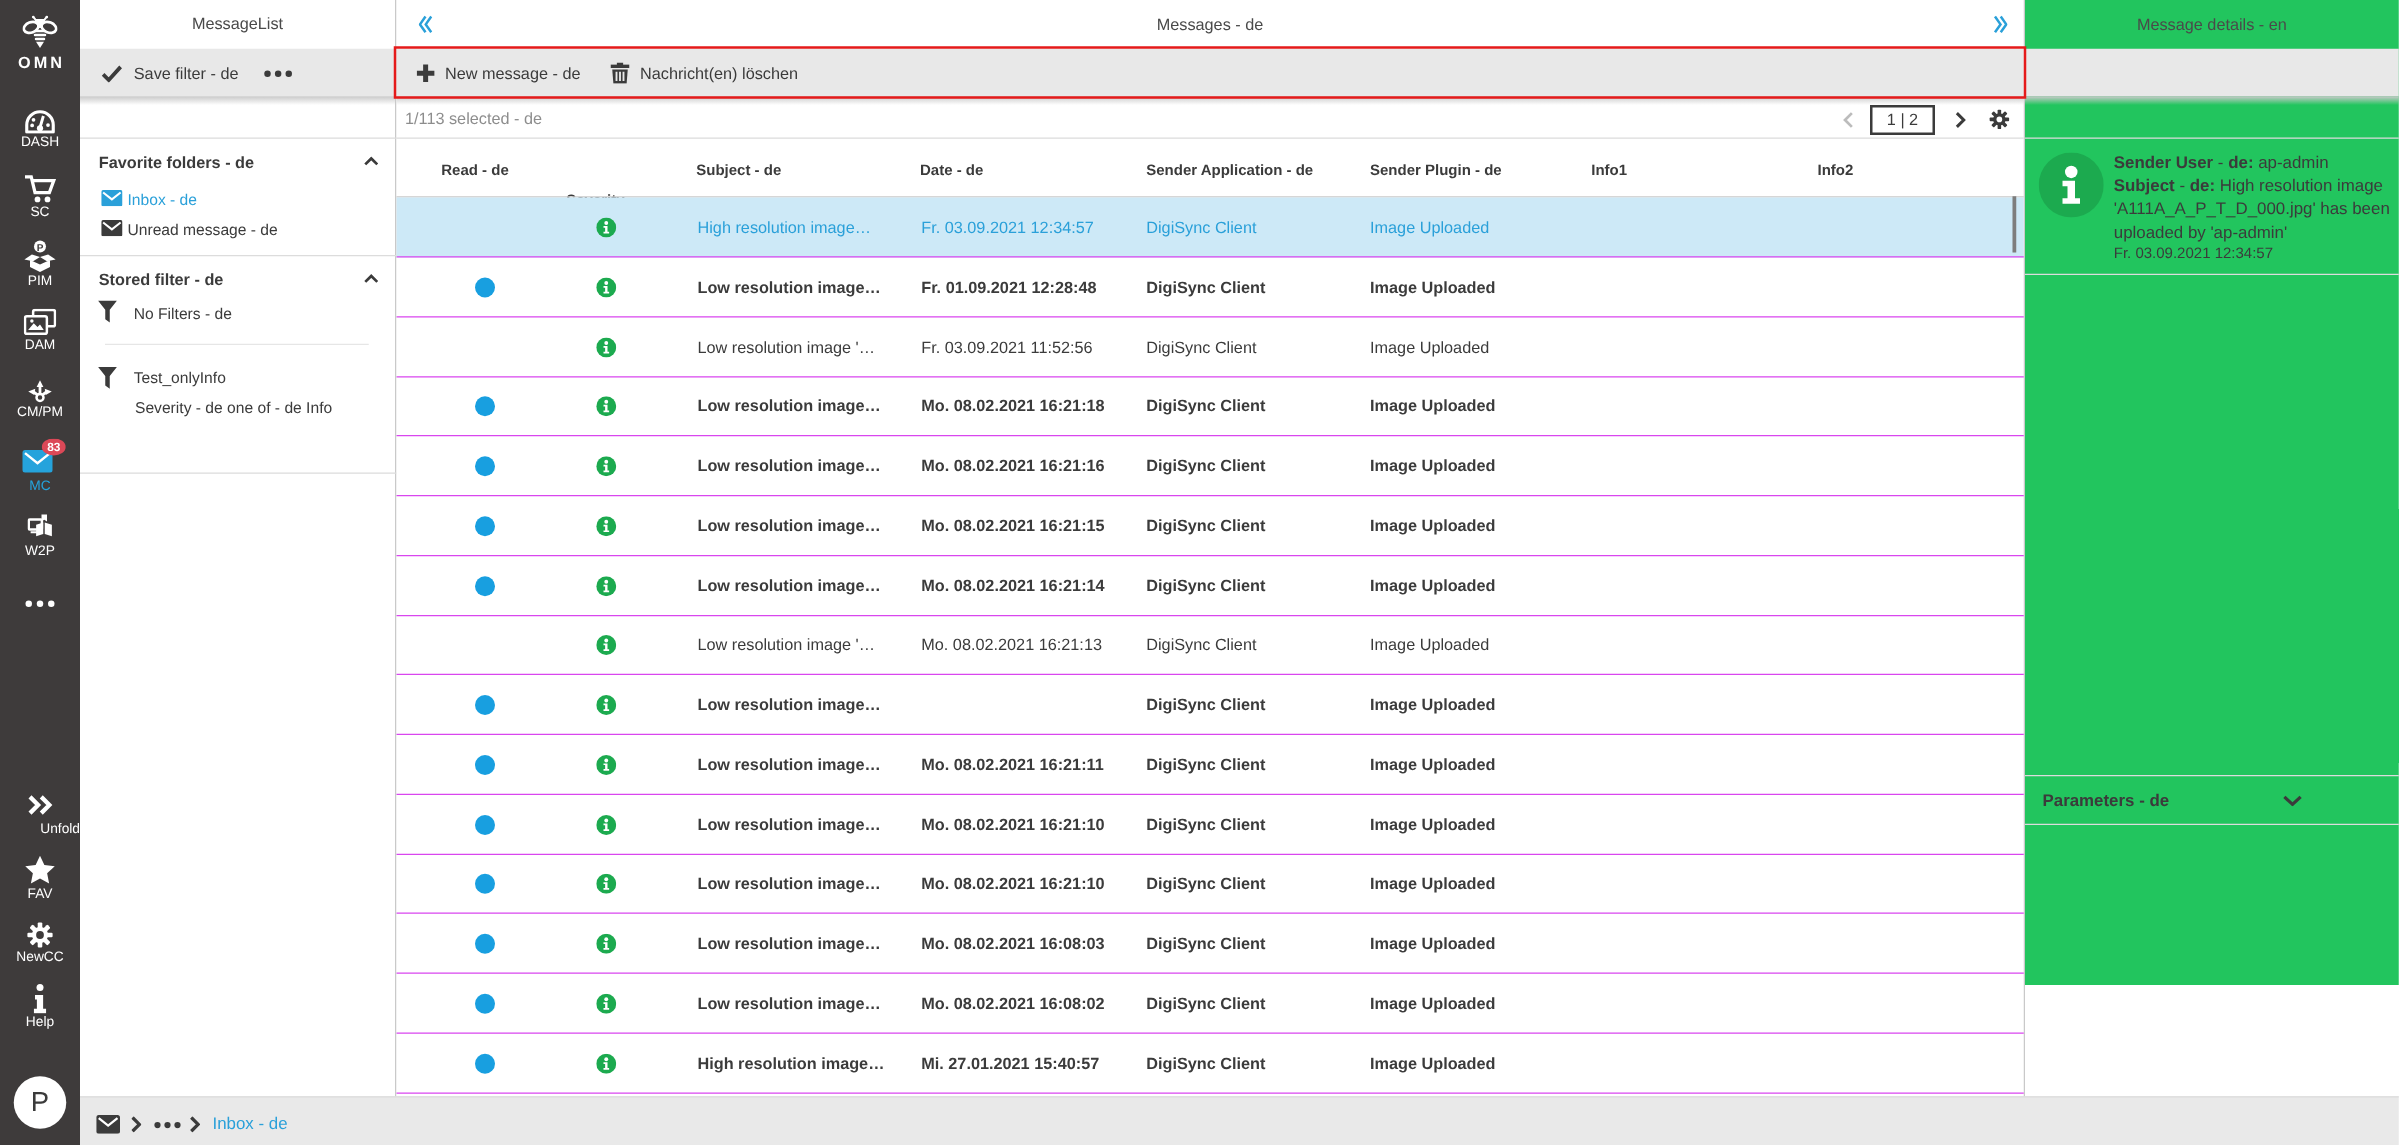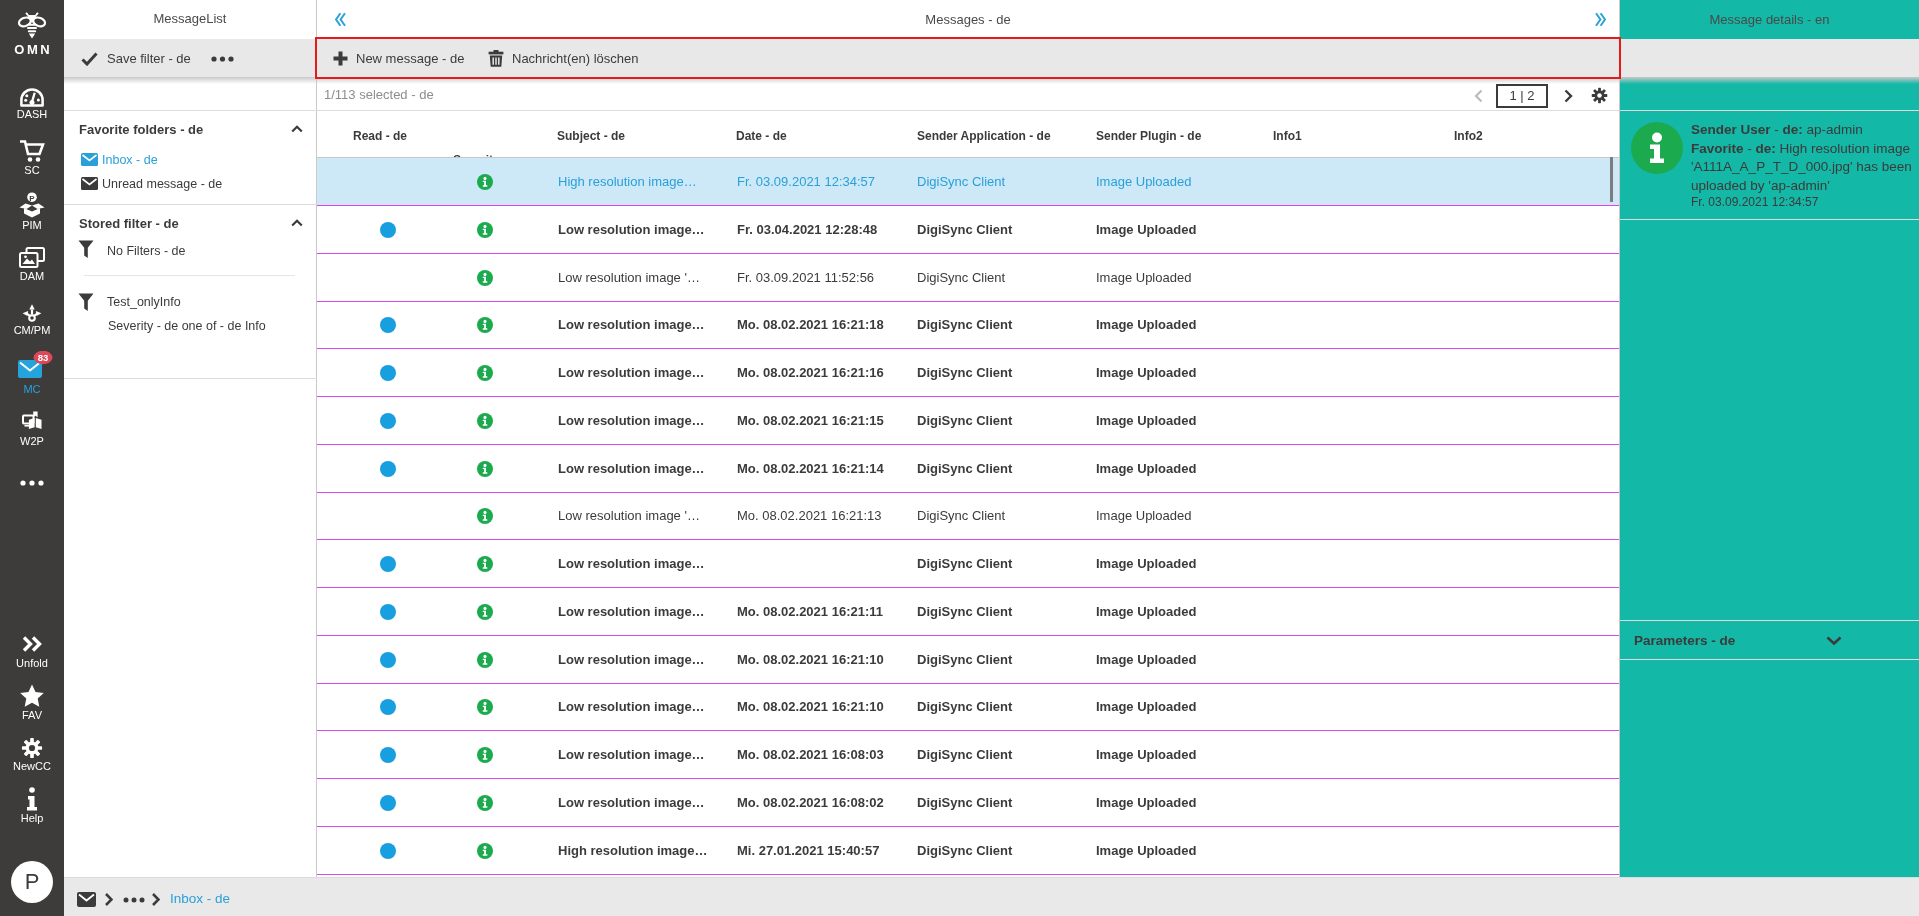--- a/index.html
+++ b/index.html
@@ -18,21 +18,21 @@
 .ptitle { position:absolute; top:0; left:0; width:100%; height:38px; line-height:38px; text-align:center; font-size:13px; color:#4a4a4a; }
 
 
 .band { position:absolute; left:0; top:39px; height:38px; width:100%; background:#e8e8e8; }
 .bandshadow { position:absolute; left:0; top:77px; height:7px; width:100%; background:linear-gradient(#c9c9c9, rgba(255,255,255,0)); }
 
 
 #center { position:absolute; left:317px; top:0; width:1303px; height:916px; background:#fff; border-right:1px solid #c9c9c9; }
 
 
-#right { position:absolute; left:1620px; top:0; width:299px; height:916px; background:#14b8a6; }
+#right { position:absolute; left:1620px; top:0; width:299px; height:788px; background:#22c55e; }
 
 
 #bottombar { position:absolute; left:64px; top:877px; width:1855px; height:39px; background:#e9e9e9; border-top:1px solid #dcdcdc; z-index:20; }
 
 .hline { position:absolute; height:1px; background:#dcdcdc; }
 .blue { color:#2aa0d9; }
 .bold { font-weight:bold; }
 .gray { color:#8d8d8d; }
 
 
@@ -137,21 +137,21 @@
       <svg width="26" height="6" viewBox="0 0 26 6">
         <circle cx="4" cy="3" r="2.6" fill="#fff"></circle>
         <circle cx="13" cy="3" r="2.6" fill="#fff"></circle>
         <circle cx="22" cy="3" r="2.6" fill="#fff"></circle>
       </svg>
     </div>
     <div class="snav" style="top:636px;">
       <svg width="22" height="16" viewBox="0 0 22 16">
         <path d="M3 1.5 L9.5 8 L3 14.5 M12 1.5 L18.5 8 L12 14.5" stroke="#fff" stroke-width="3.4" fill="none"></path>
       </svg>
-      <div class="lbl" style="margin-top:5px;">Unfold</div>
+      <div class="lbl" style="margin-top:5px;text-align:right;">Unfold</div>
     </div>
     <div class="snav" style="top:684px;">
       <svg width="26" height="24" viewBox="0 0 26 24">
         <path d="M13 0.5 L16.5 8 L24.8 9 L18.7 14.6 L20.3 22.8 L13 18.7 L5.7 22.8 L7.3 14.6 L1.2 9 L9.5 8 Z" fill="#fff"></path>
       </svg>
       <div class="lbl" style="color:#fff">FAV</div>
     </div>
     <div class="snav" style="top:737px;">
       <svg width="22" height="22" viewBox="0 0 24 24">
         <g fill="#fff">
@@ -308,21 +308,21 @@
         <span class="cell" style="left:779px; color:#2aa0d9; font-weight:normal;">Image Uploaded</span>
       </div>
       <div class="trow" style="top:206px;">
         <span class="dot"></span>
         <svg class="ginfo" width="16" height="16" viewBox="0 0 16 16">
           <circle cx="8" cy="8" r="8" fill="#1caa4f"></circle>
           <circle cx="8" cy="4.4" r="1.55" fill="#fff"></circle>
           <path d="M5.8 6.7 h3.2 v4.6 h1.3 v1.4 H5.8 v-1.4 h1.3 v-3.2 h-1.3 z" fill="#fff"></path>
         </svg>
         <span class="cell" style="left:241px; color:#3b3b3b; font-weight:bold;">Low resolution image…</span>
-        <span class="cell" style="left:420px; color:#3b3b3b; font-weight:bold;">Fr. 03.04.2021 12:28:48</span>
+        <span class="cell" style="left:420px; color:#3b3b3b; font-weight:bold;">Fr. 01.09.2021 12:28:48</span>
         <span class="cell" style="left:600px; color:#3b3b3b; font-weight:bold;">DigiSync Client</span>
         <span class="cell" style="left:779px; color:#3b3b3b; font-weight:bold;">Image Uploaded</span>
       </div>
       <div class="trow" style="top:254px;">
         <svg class="ginfo" width="16" height="16" viewBox="0 0 16 16">
           <circle cx="8" cy="8" r="8" fill="#1caa4f"></circle>
           <circle cx="8" cy="4.4" r="1.55" fill="#fff"></circle>
           <path d="M5.8 6.7 h3.2 v4.6 h1.3 v1.4 H5.8 v-1.4 h1.3 v-3.2 h-1.3 z" fill="#fff"></path>
         </svg>
         <span class="cell" style="left:241px; color:#3b3b3b; font-weight:normal;">Low resolution image '…</span>
@@ -484,21 +484,21 @@
   <div class="abs" style="left:0; top:12px; width:100%; text-align:center; font-size:13px; color:#4a4a4a;">Message details - en</div>
 
   <svg width="52" height="52" viewBox="0 0 52 52" style="position:absolute; left:11px; top:122px;">
     <circle cx="26" cy="26" r="26" fill="#1caa4f"></circle>
     <circle cx="26" cy="15.5" r="5" fill="#fff"></circle>
     <path d="M19 22.5 h10 v14 h4 v4.5 H19 v-4.5 h4 v-9.5 h-4 z" fill="#fff"></path>
   </svg>
 
   <div class="abs" style="left:71px; top:121px; width:228px; font-size:13.5px; line-height:18.5px; color:#3b3b3b;">
     <b>Sender User</b> - <b>de:</b> ap-admin<br>
-    <b>Favorite</b> - <b>de:</b> High resolution image 'A111A_A_P_T_D_000.jpg' has been uploaded by 'ap-admin'
+    <b>Subject</b> - <b>de:</b> High resolution image 'A111A_A_P_T_D_000.jpg' has been uploaded by 'ap-admin'
   </div>
   <div class="abs" style="left:71px; top:195px; font-size:12px; color:#3b3b3b;">Fr. 03.09.2021 12:34:57</div>
 
   <div class="hline" style="left:0; top:219px; width:299px;"></div>
 
   <div class="hline" style="left:0; top:620px; width:299px;"></div>
   <div class="abs bold" style="left:14px; top:633px; font-size:13.5px;">Parameters - de</div>
   <svg width="16" height="9" viewBox="0 0 16 9" style="position:absolute; left:206px; top:636px;">
       <path d="M1.5 1.5 L8 7.5 L14.5 1.5" stroke="#3b3b3b" stroke-width="2.6" fill="none"></path>
     </svg>

